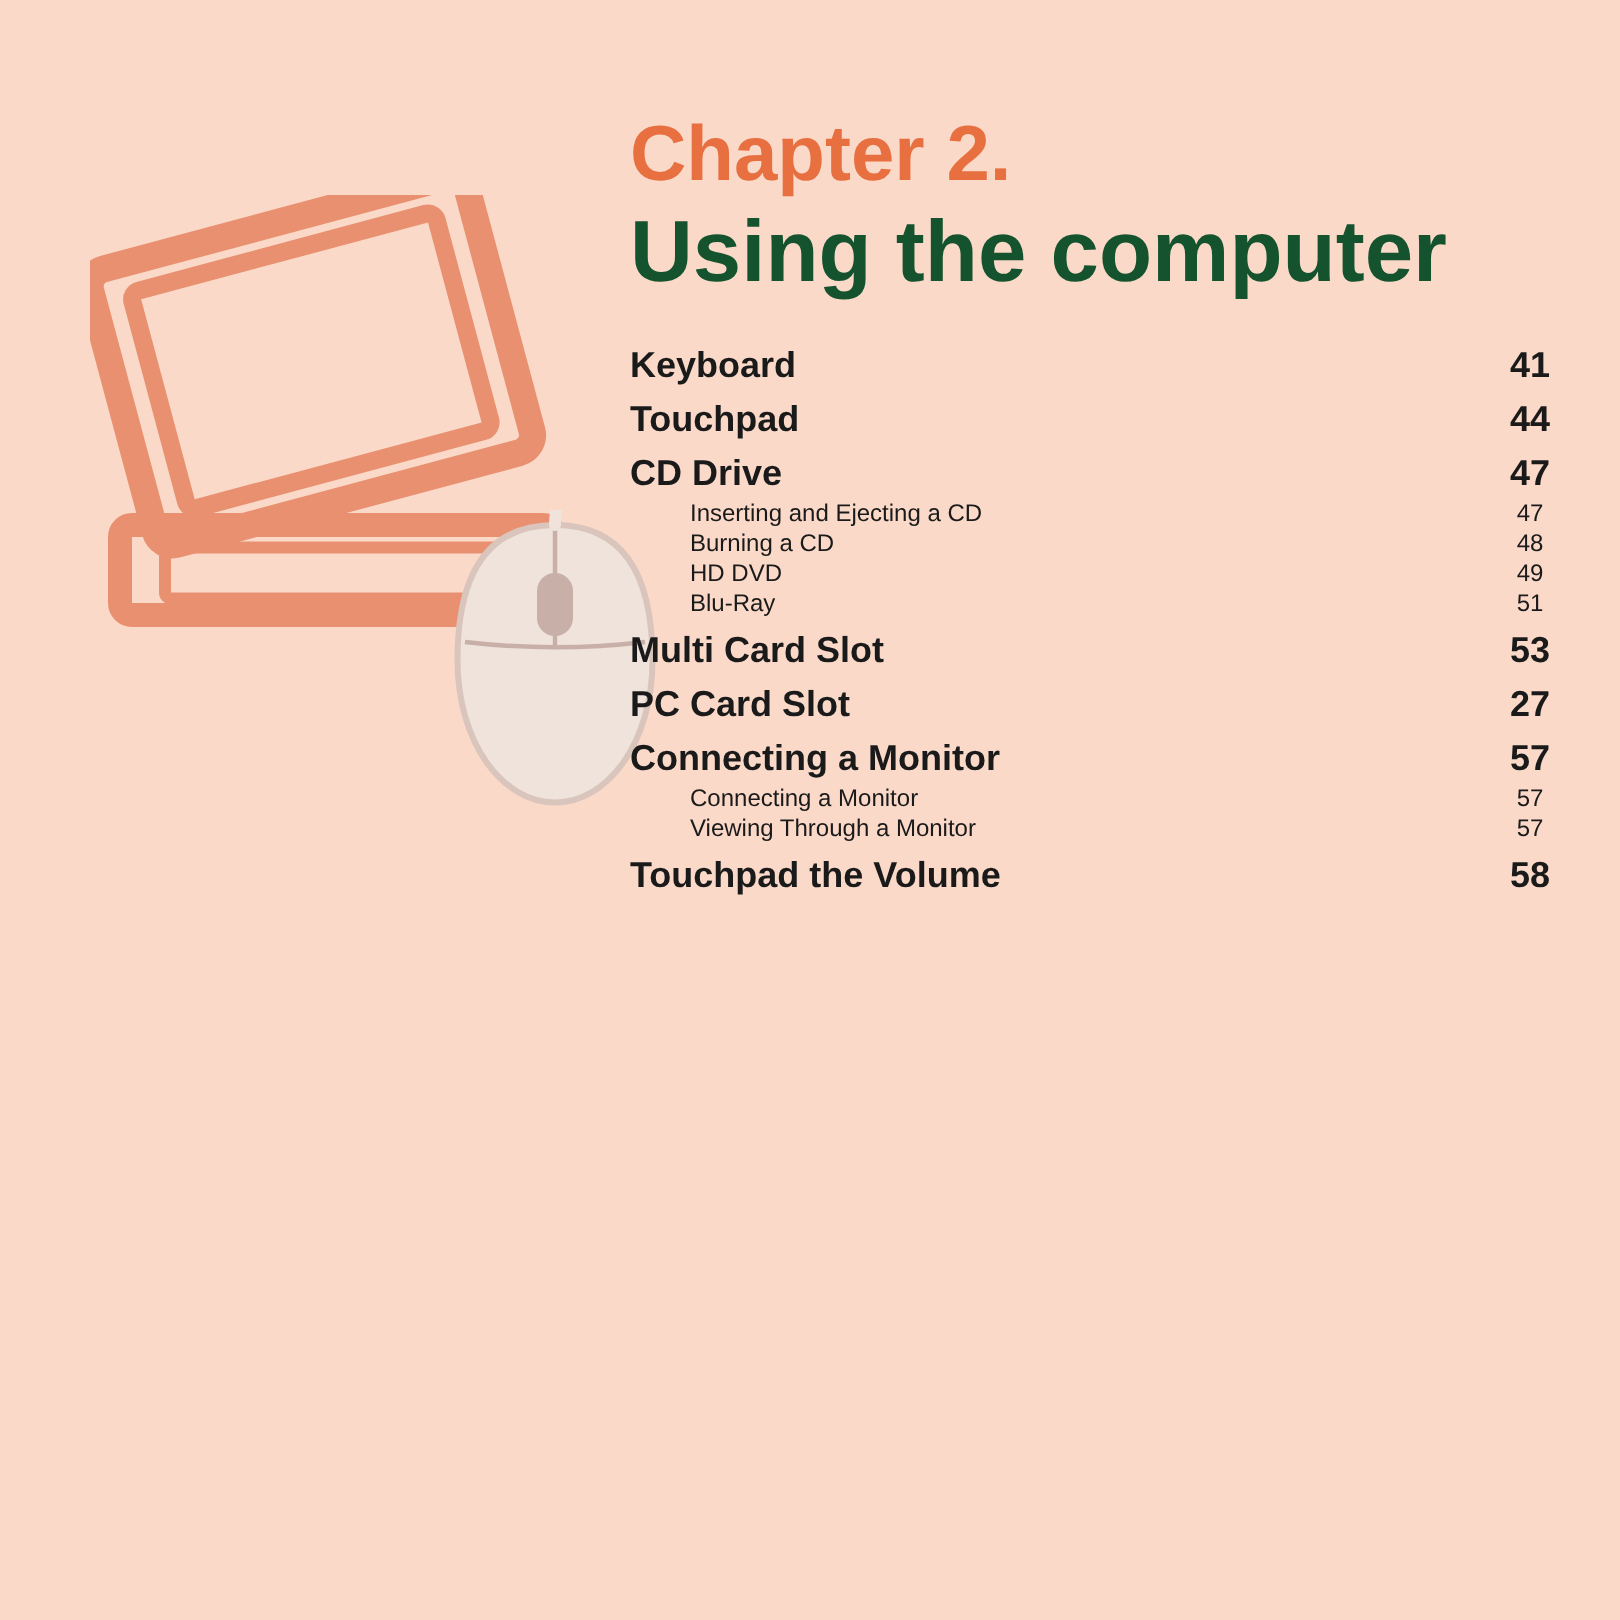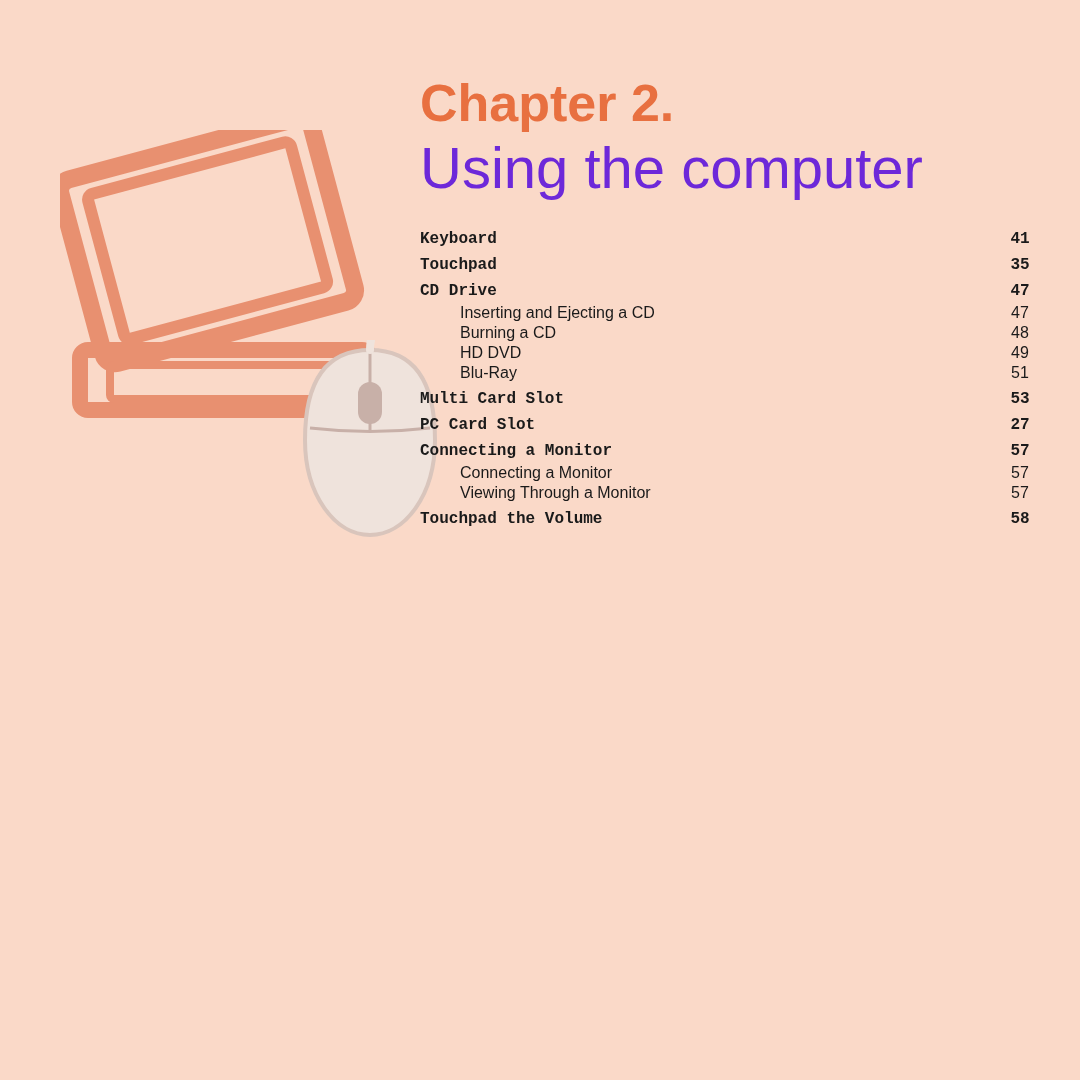--- a/index.html
+++ b/index.html
@@ -54,44 +54,43 @@
     .chapter-label {
       font-size: 52px;
       font-weight: bold;
       color: #E87040;
       line-height: 1.1;
       margin-bottom: 4px;
     }
 
     .chapter-title {
       font-size: 58px;
-      font-weight: 400;
-      color: #6d28d9;
+      font-weight: 700;
+      color: #14532d;
       line-height: 1.1;
       margin-bottom: 30px;
     }
 
     .toc {
       width: 100%;
     }
 
     .toc-item {
       display: flex;
       justify-content: space-between;
       align-items: baseline;
       margin-bottom: 8px;
     }
 
     .toc-item.main-entry {
       font-weight: bold;
-      font-size: 16px;
+      font-size: 24px;
       color: #1a1a1a;
       margin-top: 8px;
       margin-bottom: 4px;
-      font-family: Liberation Mono, monospace;
     }
 
     .toc-item.sub-entry {
       font-weight: normal;
       font-size: 16px;
       color: #1a1a1a;
       padding-left: 40px;
       margin-bottom: 2px;
     }
 
@@ -149,21 +148,21 @@
     <div class="chapter-label">Chapter 2.</div>
     <div class="chapter-title">Using the computer</div>
 
     <div class="toc" id="toc-container">
     <div class="toc-item main-entry">
           <span class="toc-item-label">Keyboard</span>
           <span class="toc-item-page">41</span>
         </div>
         <div class="toc-item main-entry">
           <span class="toc-item-label">Touchpad</span>
-          <span class="toc-item-page">35</span>
+          <span class="toc-item-page">44</span>
         </div>
         <div class="toc-item main-entry">
           <span class="toc-item-label">CD Drive</span>
           <span class="toc-item-page">47</span>
         </div>
         <div class="toc-item sub-entry">
           <span class="toc-item-label">Inserting and Ejecting a CD</span>
           <span class="toc-item-page">47</span>
         </div>
         <div class="toc-item sub-entry">

